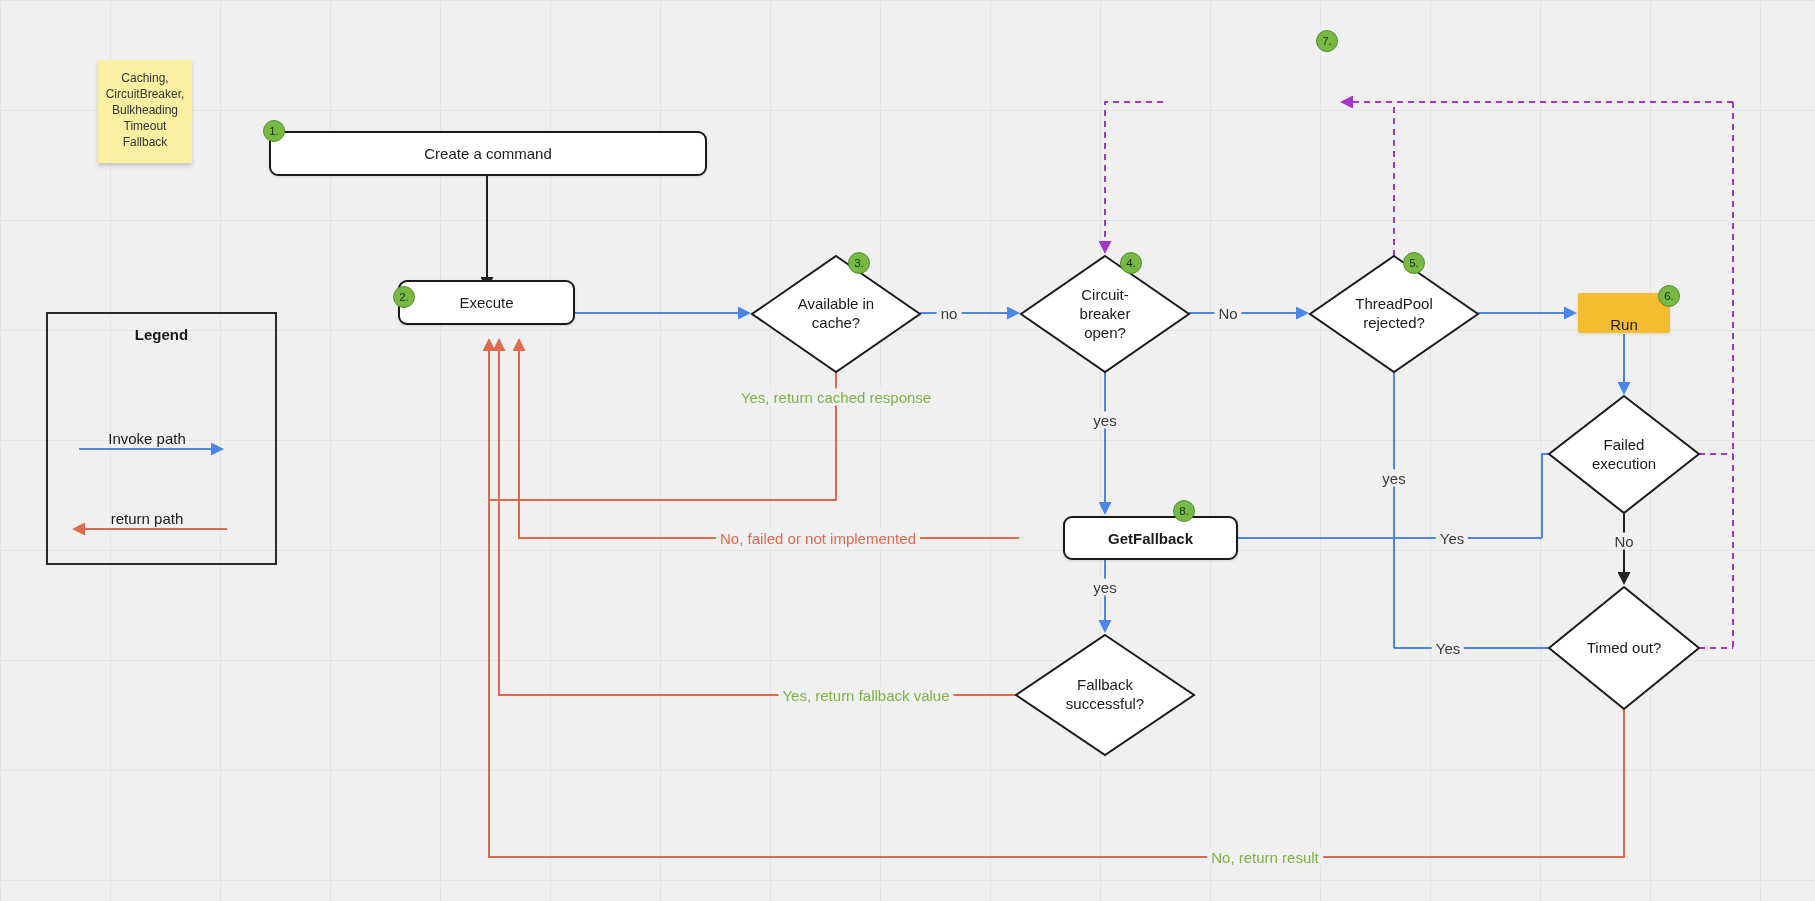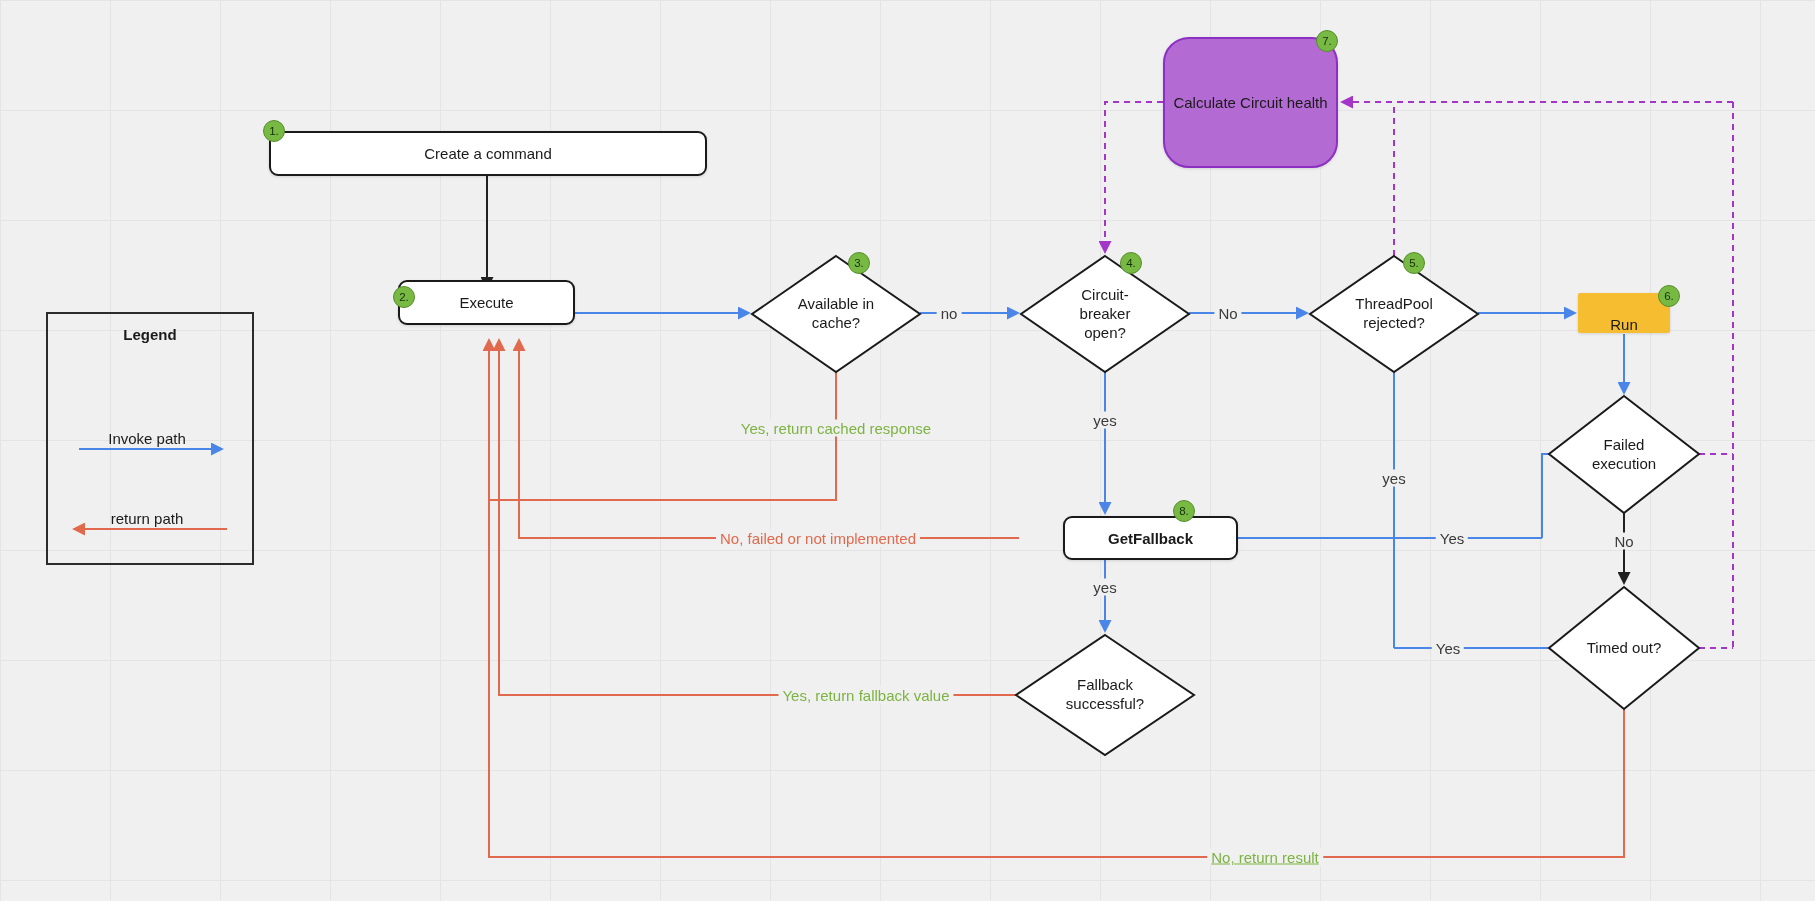--- a/index.html
+++ b/index.html
@@ -51,21 +51,21 @@
   .edge-label.green{color:#7cb342;}
   .edge-label.orange{color:#e0694e;}
   .sticky{
     position:absolute;left:98px;top:60px;width:94px;height:103px;z-index:2;
     background:#faf0a2;box-shadow:0 3px 4px rgba(0,0,0,.18);
     text-align:center;font-size:12px;line-height:16px;color:#333;
     padding-top:10px;box-sizing:border-box;
   }
   .sticky span{display:block;}
   .legend{
-    position:absolute;left:46px;top:312px;width:208px;height:253px;z-index:2;
+    position:absolute;left:46px;top:312px;width:231px;height:253px;z-index:2;
     border:2px solid #2b2b2b;box-sizing:border-box;
   }
   .legend-title{
     position:absolute;left:0;right:0;top:12px;text-align:center;
     font-weight:bold;font-size:15px;color:#1a1a1a;
   }
   .legend-item-label{
     position:absolute;transform:translate(-50%,-50%);
     font-size:15px;color:#1a1a1a;white-space:nowrap;z-index:3;
   }
@@ -131,38 +131,42 @@
     <g fill="#ffffff" stroke="#1a1a1a" stroke-width="2">
       <polygon points="836,256 920,314 836,372 752,314"></polygon>
       <polygon points="1105,256 1189,314 1105,372 1021,314"></polygon>
       <polygon points="1394,256 1478,314 1394,372 1310,314"></polygon>
       <polygon points="1624,396 1699,454 1624,513 1549,454"></polygon>
       <polygon points="1624,587 1699,648 1624,709 1549,648"></polygon>
       <polygon points="1105,635 1194,695 1105,755 1016,695"></polygon>
     </g>
   </svg>
 
+  <div class="sticky">
+    <span>Caching,</span>
+    <span>CircuitBreaker,</span>
+    <span>Bulkheading</span>
+    <span>Timeout</span>
+    <span>Fallback</span>
+  </div>
 
   <div class="legend">
     <div class="legend-title">Legend</div>
   </div>
   <div class="legend-item-label" style="left:147px;top:438px;">Invoke path</div>
   <div class="legend-item-label" style="left:147px;top:518px;">return path</div>
 
   <div class="node rounded" style="left:269px;top:131px;width:438px;height:45px;">
     <span>Create a command</span>
   </div>
   <div class="node rounded" style="left:398px;top:280px;width:177px;height:45px;">
     <span>Execute</span>
   </div>
   <div class="node run" style="left:1578px;top:293px;width:92px;height:40px;align-items:flex-end;">
     <span>Run</span>
-  </div>
-  <div class="node health" style="left:1163px;top:37px;width:175px;height:131px;">
-    <span>Calculate Circuit health</span>
   </div>
   <div class="node rounded bold" style="left:1019px;top:516px;width:175px;height:44px;">
     <span>GetFallback</span>
   </div>
 
   <div class="diamond-label" style="left:836px;top:314px;width:120px;">Available in cache?</div>
   <div class="diamond-label" style="left:1105px;top:314px;width:72px;">Circuit-breaker open?</div>
   <div class="diamond-label" style="left:1394px;top:314px;width:104px;">ThreadPool rejected?</div>
   <div class="diamond-label" style="left:1624px;top:455px;width:84px;">Failed execution</div>
   <div class="diamond-label" style="left:1624px;top:648px;width:110px;">Timed out?</div>
@@ -178,18 +182,18 @@
   <div class="badge" style="left:1173px;top:500px;">8.</div>
 
   <div class="edge-label" style="left:949px;top:313px;">no</div>
   <div class="edge-label" style="left:1228px;top:313px;">No</div>
   <div class="edge-label" style="left:1105px;top:420px;">yes</div>
   <div class="edge-label" style="left:1105px;top:587px;">yes</div>
   <div class="edge-label" style="left:1394px;top:478px;">yes</div>
   <div class="edge-label" style="left:1452px;top:538px;">Yes</div>
   <div class="edge-label" style="left:1448px;top:648px;">Yes</div>
   <div class="edge-label" style="left:1624px;top:541px;">No</div>
-  <div class="edge-label green" style="left:836px;top:428px;">Yes, return cached response</div>
+  <div class="edge-label green" style="left:836px;top:397px;">Yes, return cached response</div>
   <div class="edge-label orange" style="left:818px;top:538px;">No, failed or not implemented</div>
   <div class="edge-label green" style="left:866px;top:695px;">Yes, return fallback value</div>
-  <div class="edge-label green" style="left:1265px;top:857px;text-decoration:underline;">No, return result</div>
+  <div class="edge-label green" style="left:1265px;top:857px;">No, return result</div>
 
 </div>
 
 </body></html>

